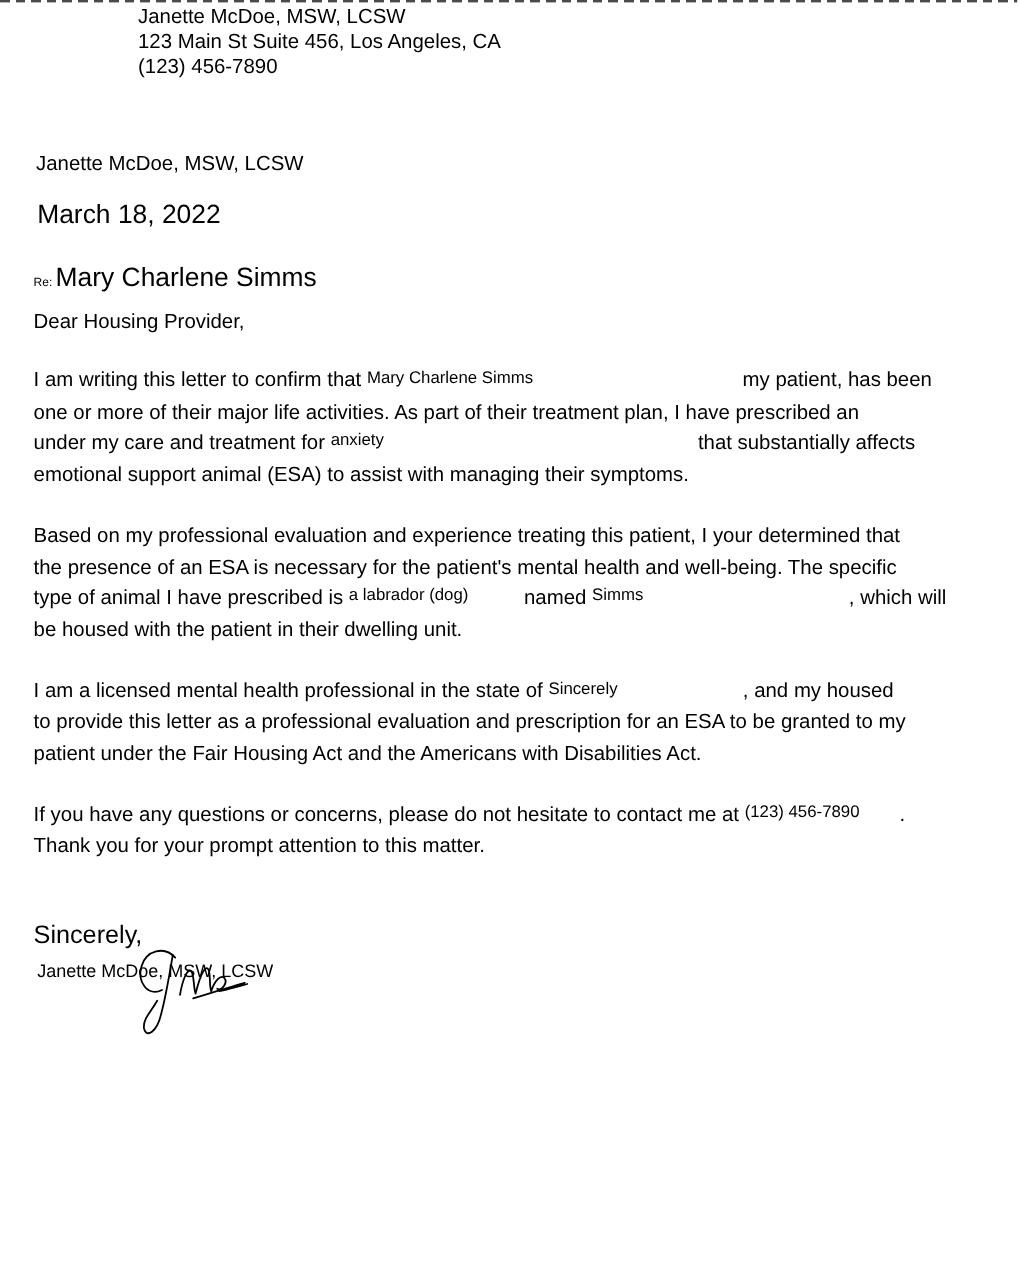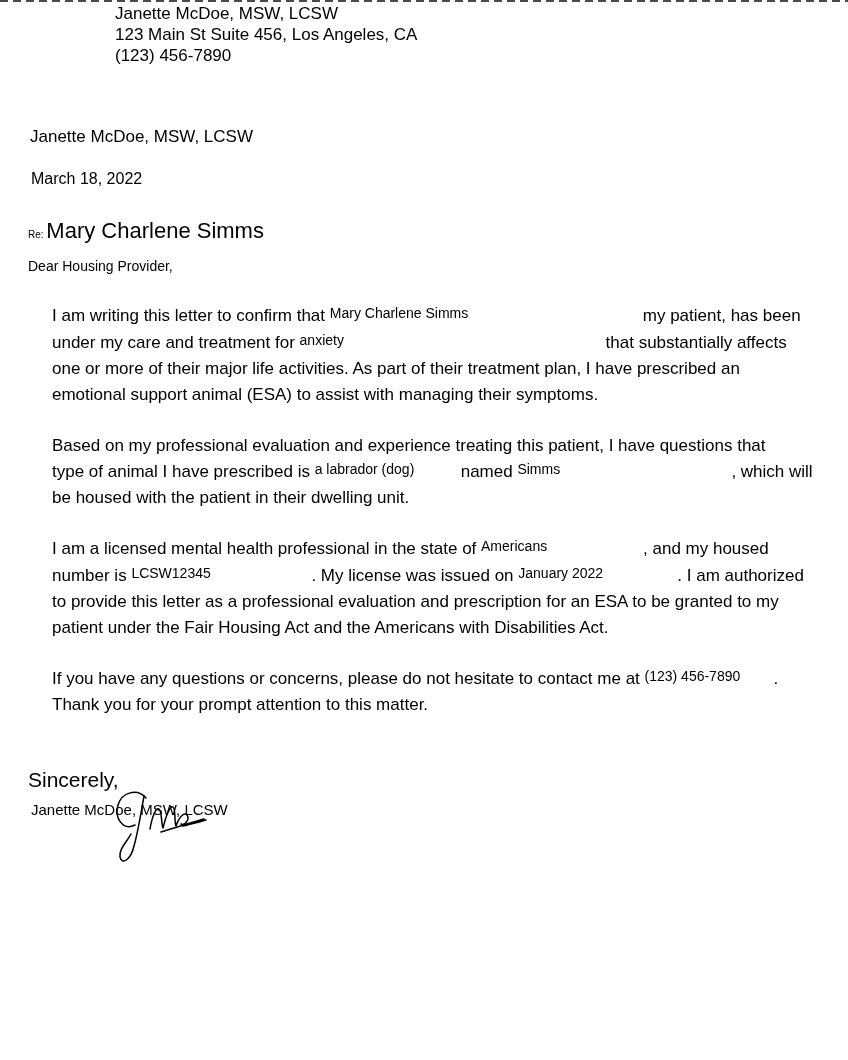--- a/index.html
+++ b/index.html
@@ -31,47 +31,46 @@
   }
   .contact {
     margin-left: 30px;
     margin-top: 60px;
     font-size: 17px;
     line-height: 21px;
   }
   .date {
     margin-left: 31px;
     margin-top: 17px;
-    font-size: 16px;
+    font-size: 22px;
     line-height: 29px;
   }
   .re-line {
     margin-left: 28px;
     margin-top: 23px;
     font-size: 22px;
     line-height: 30px;
   }
   .re-prefix { font-size: 10px; }
   .salutation {
     margin-left: 28px;
     margin-top: 5px;
-    font-size: 14px;
+    font-size: 17px;
     line-height: 23px;
   }
   .letter-body {
     margin-left: 28px;
     margin-top: 25px;
     width: 805px;
   }
   .para { margin: 0 0 25px 0; }
   .line {
     white-space: pre;
     font-size: 17px;
     line-height: 25.7px;
-    margin-left: 24px;
   }
   .field {
     display: inline-block;
     font-size: 14px;
     white-space: pre;
     position: relative;
     top: -3px;
     vertical-align: baseline;
     overflow: visible;
   }
@@ -114,32 +113,32 @@
 
   <div class="re-line">
     <span class="re-prefix">Re: </span><span>Mary Charlene Simms</span>
   </div>
 
   <div class="salutation">Dear Housing Provider,</div>
 
   <div class="letter-body">
       <div class="para">
         <div class="line"><span class="txt">I am writing this letter to confirm that </span><span class="field" style="width: 313px;">Mary Charlene Simms</span><span class="txt">my patient, has been</span></div>
+        <div class="line"><span class="txt">one or more of their major life activities. As part of their treatment plan, I have prescribed an</span></div>
         <div class="line"><span class="txt">under my care and treatment for </span><span class="field" style="width: 306px;">anxiety</span><span class="txt">that substantially affects</span></div>
-        <div class="line"><span class="txt">one or more of their major life activities. As part of their treatment plan, I have prescribed an</span></div>
         <div class="line"><span class="txt">emotional support animal (ESA) to assist with managing their symptoms.</span></div>
       </div>
       <div class="para">
-        <div class="line"><span class="txt">Based on my professional evaluation and experience treating this patient, I have questions that</span></div>
+        <div class="line"><span class="txt">Based on my professional evaluation and experience treating this patient, I your determined that</span></div>
+        <div class="line"><span class="txt">the presence of an ESA is necessary for the patient's mental health and well-being. The specific</span></div>
         <div class="line"><span class="txt">type of animal I have prescribed is </span><span class="field" style="width: 146px;">a labrador (dog)</span><span class="txt">named </span><span class="field" style="width: 214px;">Simms</span><span class="txt">, which will</span></div>
         <div class="line"><span class="txt">be housed with the patient in their dwelling unit.</span></div>
       </div>
       <div class="para">
-        <div class="line"><span class="txt">I am a licensed mental health professional in the state of </span><span class="field" style="width: 162px;">Americans</span><span class="txt">, and my housed</span></div>
-        <div class="line"><span class="txt">number is </span><span class="field" style="width: 180px;">LCSW12345</span><span class="txt">. My license was issued on </span><span class="field" style="width: 159px;">January 2022</span><span class="txt">. I am authorized</span></div>
+        <div class="line"><span class="txt">I am a licensed mental health professional in the state of </span><span class="field" style="width: 162px;">Sincerely</span><span class="txt">, and my housed</span></div>
         <div class="line"><span class="txt">to provide this letter as a professional evaluation and prescription for an ESA to be granted to my</span></div>
         <div class="line"><span class="txt">patient under the Fair Housing Act and the Americans with Disabilities Act.</span></div>
       </div>
       <div class="para">
         <div class="line"><span class="txt">If you have any questions or concerns, please do not hesitate to contact me at </span><span class="field" style="width: 129px;">(123) 456-7890</span><span class="txt">.</span></div>
         <div class="line"><span class="txt">Thank you for your prompt attention to this matter.</span></div>
       </div>
     </div>
 
   <div>

